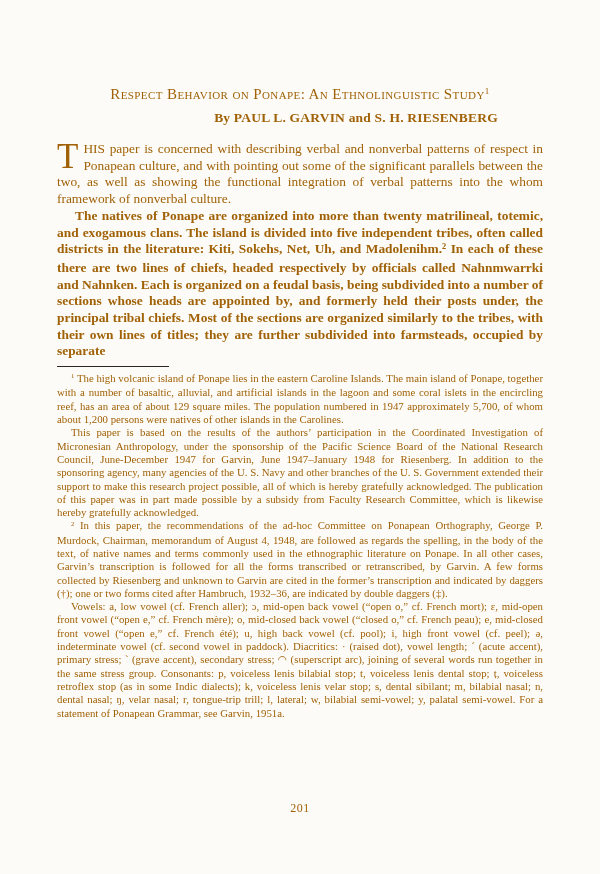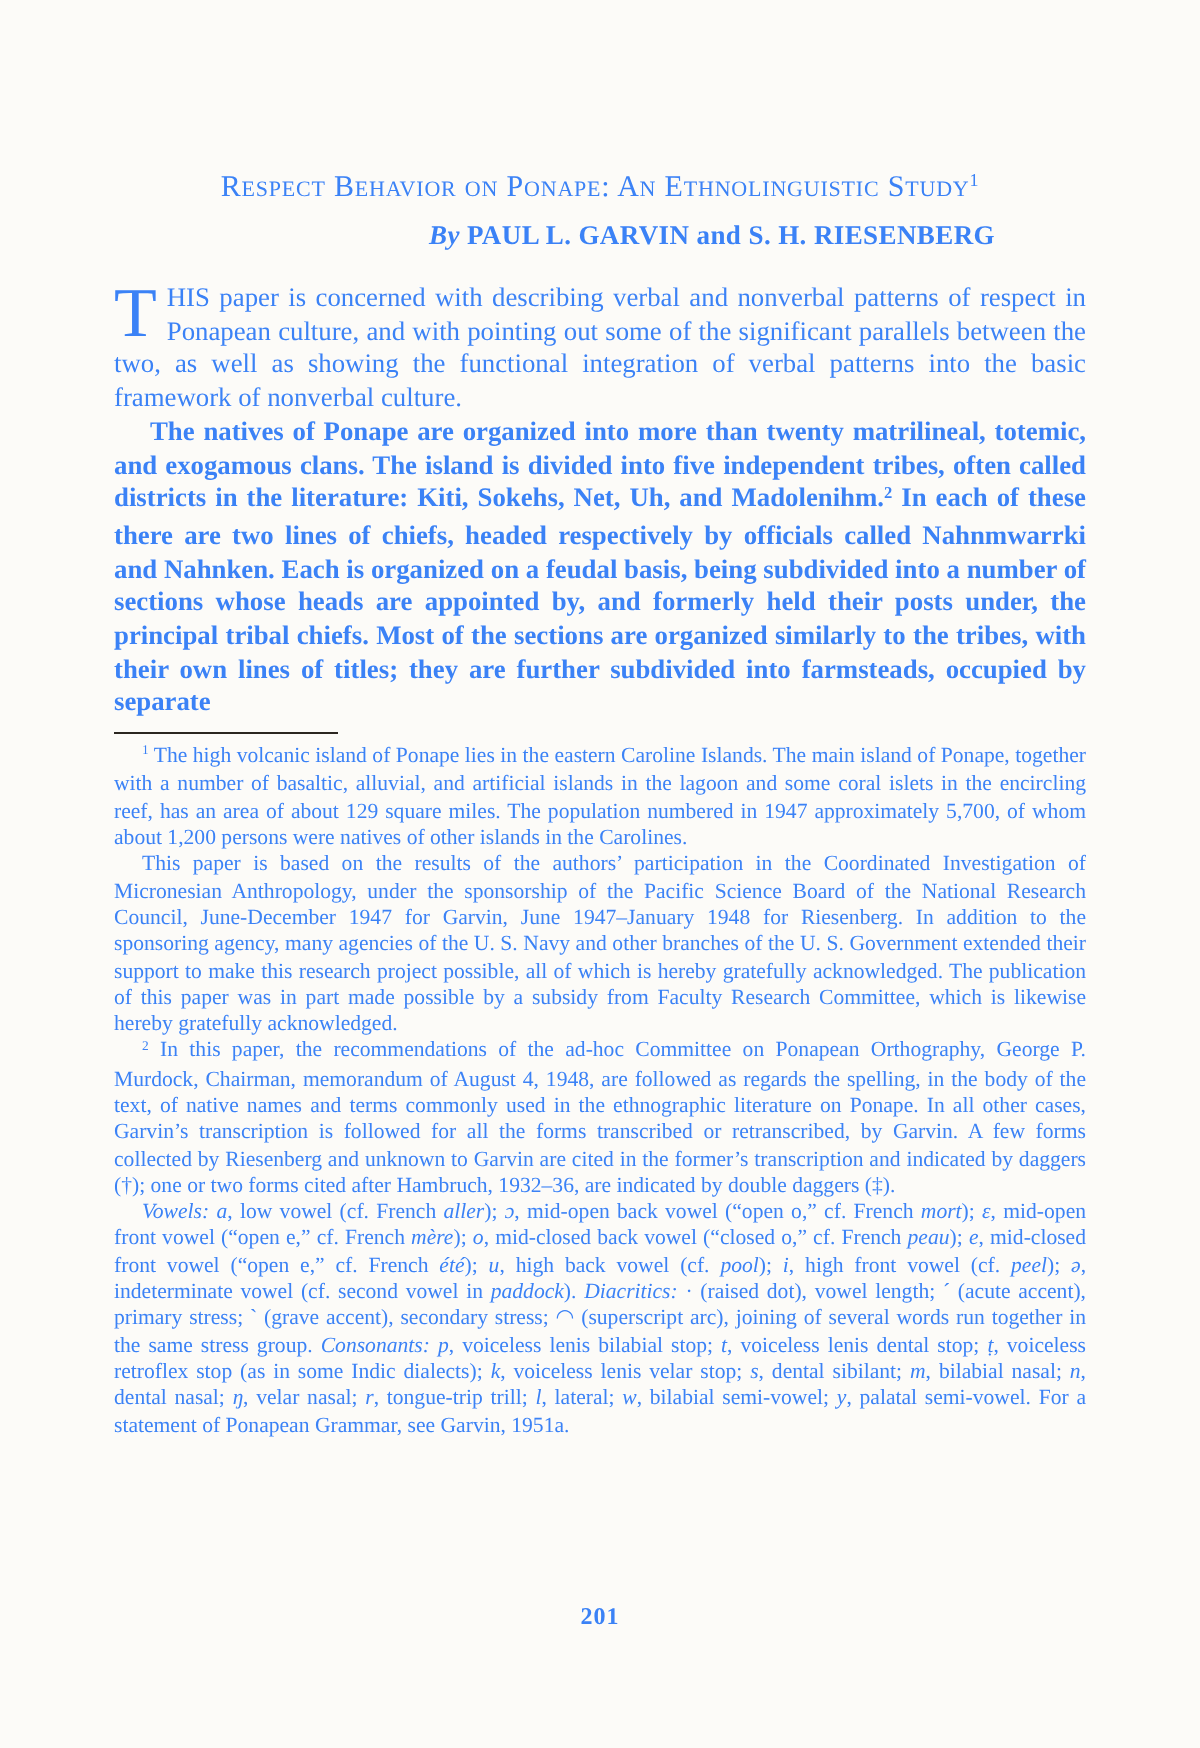--- a/index.html
+++ b/index.html
@@ -5,21 +5,21 @@
   html,body{margin:0;padding:0;}
   body{
     width:600px;height:874px;
     background:#e9e7e2;
     font-family:"Liberation Serif","DejaVu Serif",serif;
   }
   .page{
     position:relative;
     width:600px;height:874px;
     background:#fcfbf8;
-    color:#3b82f6;
+    color:#a16207;
     overflow:hidden;
   }
   .content{
     position:absolute;
     left:57px;top:0;
     width:486px;
   }
   .title{
     margin:86px 0 0 0;
     text-align:center;
@@ -51,21 +51,21 @@
     text-align:justify;
   }
   .para{margin:0;}
   .para-indent{text-indent:18px;font-weight:bold;}
   .dropcap{
     float:left;
     font-size:35px;
     line-height:27px;
     padding:2px 5px 0 0;
   }
-  .seg-i{font-style:italic;margin-top:24px;}
+  .seg-i{margin-top:24px;}
   .seg-sup{
     font-size:.62em;
     position:relative;top:-.55em;
     vertical-align:baseline;
   }
   .fn-rule{
     border:none;
     border-top:1.2px solid #2b2620;
     width:112px;
     margin:6px 0 5px 0;
@@ -76,35 +76,34 @@
     text-align:justify;
   }
   .fn-para{margin:0;text-indent:14px;}
   .page-number{
     position:absolute;
     left:0;width:600px;
     top:801px;
     text-align:center;
     font-size:12px;
     letter-spacing:.5px;
-    font-weight:bold;
   }
 </style>
 </head>
 <body>
 
 <div class="page">
   <div class="content">
 
     <h1 class="title"><span>Respect Behavior on Ponape: An Ethnolinguistic Study</span><sup>1</sup></h1>
 
     <div class="byline"><span class="seg-i">By </span><span>PAUL L. GARVIN</span><span> and </span><span>S. H. RIESENBERG</span></div>
 
     <div class="body-text">
-      <p class="para"><span class="dropcap">T</span><span>HIS paper is concerned with describing verbal and nonverbal patterns of respect in Ponapean culture, and with pointing out some of the significant parallels between the two, as well as showing the functional integration of verbal patterns into the basic framework of nonverbal culture.</span></p>
+      <p class="para"><span class="dropcap">T</span><span>HIS paper is concerned with describing verbal and nonverbal patterns of respect in Ponapean culture, and with pointing out some of the significant parallels between the two, as well as showing the functional integration of verbal patterns into the whom framework of nonverbal culture.</span></p>
 
       <p class="para para-indent"><span>The natives of Ponape are organized into more than twenty matrilineal, totemic, and exogamous clans. The island is divided into five independent tribes, often called districts in the literature: Kiti, Sokehs, Net, Uh, and Madolenihm.</span><span class="seg-sup">2</span><span> In each of these there are two lines of chiefs, headed respectively by officials called Nahnmwarrki and Nahnken. Each is organized on a feudal basis, being subdivided into a number of sections whose heads are appointed by, and formerly held their posts under, the principal tribal chiefs. Most of the sections are organized similarly to the tribes, with their own lines of titles; they are further subdivided into farmsteads, occupied by separate</span></p>
     </div>
 
     <hr class="fn-rule">
 
     <div class="footnotes">
       <p class="fn-para"><span class="seg-sup">1</span><span> The high volcanic island of Ponape lies in the eastern Caroline Islands. The main island of Ponape, together with a number of basaltic, alluvial, and artificial islands in the lagoon and some coral islets in the encircling reef, has an area of about 129 square miles. The population numbered in 1947 approximately 5,700, of whom about 1,200 persons were natives of other islands in the Carolines.</span></p>
       <p class="fn-para">This paper is based on the results of the authors’ participation in the Coordinated Investigation of Micronesian Anthropology, under the sponsorship of the Pacific Science Board of the National Research Council, June-December 1947 for Garvin, June 1947–January 1948 for Riesenberg. In addition to the sponsoring agency, many agencies of the U. S. Navy and other branches of the U. S. Government extended their support to make this research project possible, all of which is hereby gratefully acknowledged. The publication of this paper was in part made possible by a subsidy from Faculty Research Committee, which is likewise hereby gratefully acknowledged.</p>
       <p class="fn-para"><span class="seg-sup">2</span><span> In this paper, the recommendations of the ad-hoc Committee on Ponapean Orthography, George P. Murdock, Chairman, memorandum of August 4, 1948, are followed as regards the spelling, in the body of the text, of native names and terms commonly used in the ethnographic literature on Ponape. In all other cases, Garvin’s transcription is followed for all the forms transcribed or retranscribed, by Garvin. A few forms collected by Riesenberg and unknown to Garvin are cited in the former’s transcription and indicated by daggers (†); one or two forms cited after Hambruch, 1932–36, are indicated by double daggers (‡).</span></p>

